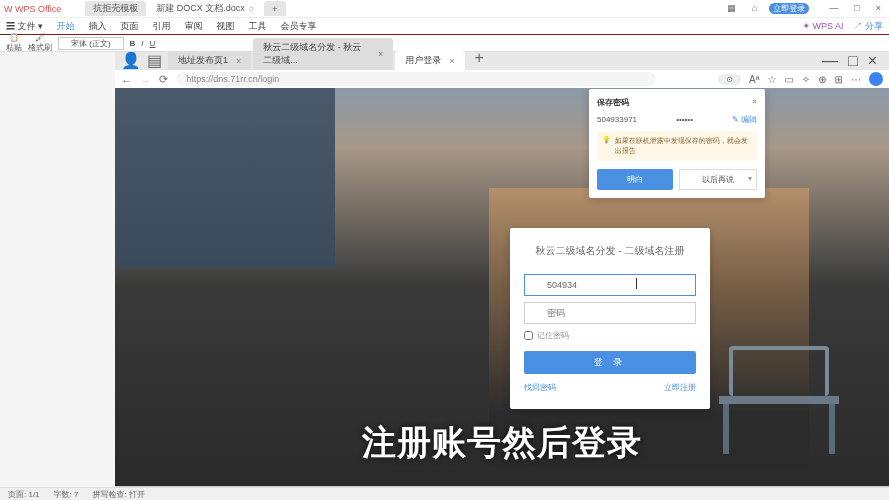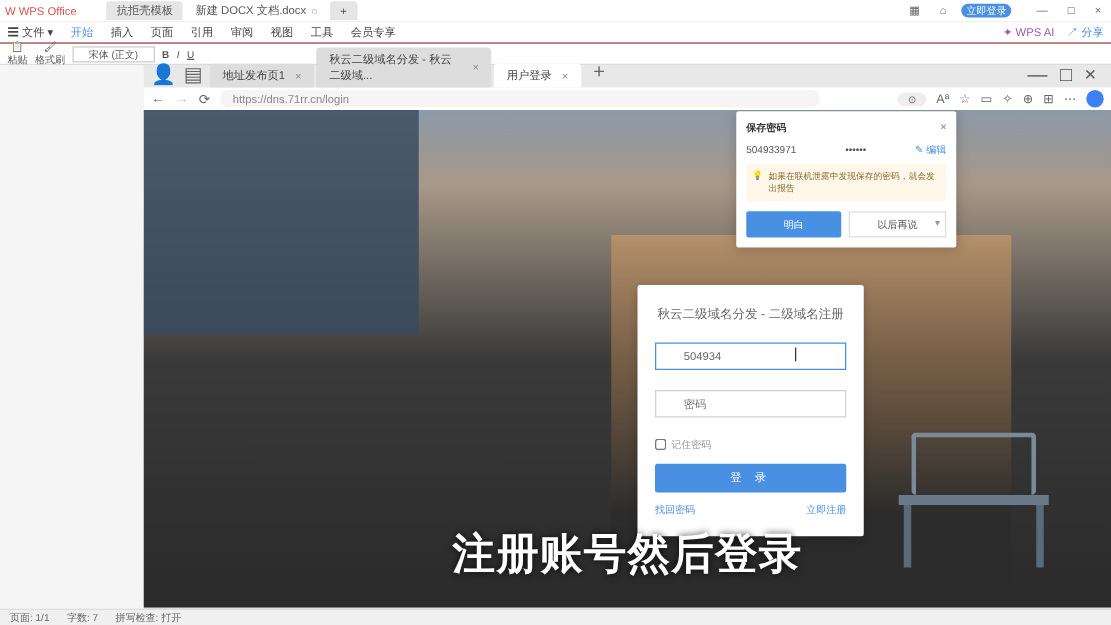--- a/index.html
+++ b/index.html
@@ -32,23 +32,23 @@
 .br-right-icons{margin-left:auto;display:flex;gap:8px;align-items:center;color:#666;font-size:10px}
 .br-pill{background:#eee;border-radius:8px;padding:1px 8px;font-size:8px}
 .ext-icon{width:14px;height:14px;background:#3b82f6;border-radius:50%}
 .content{position:relative;height:398px;background:linear-gradient(180deg,#8b9aa8 0%,#a89888 15%,#3a3a3a 50%,#2a2a2a 100%);overflow:hidden}
 .bg-building{position:absolute;left:0;top:0;width:220px;height:180px;background:linear-gradient(180deg,#4a5a6a,#3a4a5a)}
 .bg-window{position:absolute;right:80px;top:100px;width:320px;height:280px;background:linear-gradient(180deg,#c89868 0%,#886848 40%,#2a2a2a 80%);opacity:0.7}
 .bg-chair{position:absolute;right:40px;bottom:30px;width:140px;height:110px}
 .chair-back{position:absolute;top:0;left:20px;width:100px;height:50px;border:4px solid #7a8a98;border-bottom:none;border-radius:4px}
 .chair-seat{position:absolute;top:50px;left:10px;width:120px;height:8px;background:#6a7a88}
 .chair-leg{position:absolute;top:58px;width:6px;height:50px;background:#5a6a78}
-.login-card{position:absolute;left:395px;top:140px;width:181px;background:#fff;border-radius:2px;padding:16px 14px;box-shadow:0 2px 8px rgba(0,0,0,0.2)}
+.login-card{position:absolute;left:395px;top:140px;width:200px;background:#fff;border-radius:2px;padding:16px 14px;box-shadow:0 2px 8px rgba(0,0,0,0.2)}
 .login-title{text-align:center;font-size:10px;color:#666;margin-bottom:16px}
-.login-input{width:100%;border:1px solid #d0d0d0;padding:5px 16px 5px 22px;font-size:9px;margin-bottom:16px;position:relative;color:#666}
+.login-input{width:100%;border:1px solid #d0d0d0;padding:5px 16px 5px 22px;font-size:9px;margin-bottom:6px;position:relative;color:#666}
 .login-input.focused{border-color:#4a90e2}
 .input-icon{position:absolute;left:6px;top:5px;color:#bbb;font-size:9px}
 .input-wrap{position:relative}
 .cursor-caret{position:absolute;left:112px;top:4px;width:1px;height:11px;background:#333}
 .remember{font-size:8px;color:#999;margin-bottom:10px;display:flex;align-items:center;gap:4px}
 .remember input{width:9px;height:9px}
 .login-btn{width:100%;background:#4a90e2;color:#fff;border:none;padding:5px;font-size:9px;border-radius:2px;cursor:pointer;margin-bottom:8px;letter-spacing:4px}
 .login-links{display:flex;justify-content:space-between;font-size:8px}
 .login-links a{color:#4a90e2;text-decoration:none;cursor:pointer}
 .pw-popup{position:absolute;right:124px;top:1px;width:176px;background:#fff;border-radius:2px;box-shadow:0 2px 10px rgba(0,0,0,0.2);padding:8px;font-size:8px;z-index:10}

